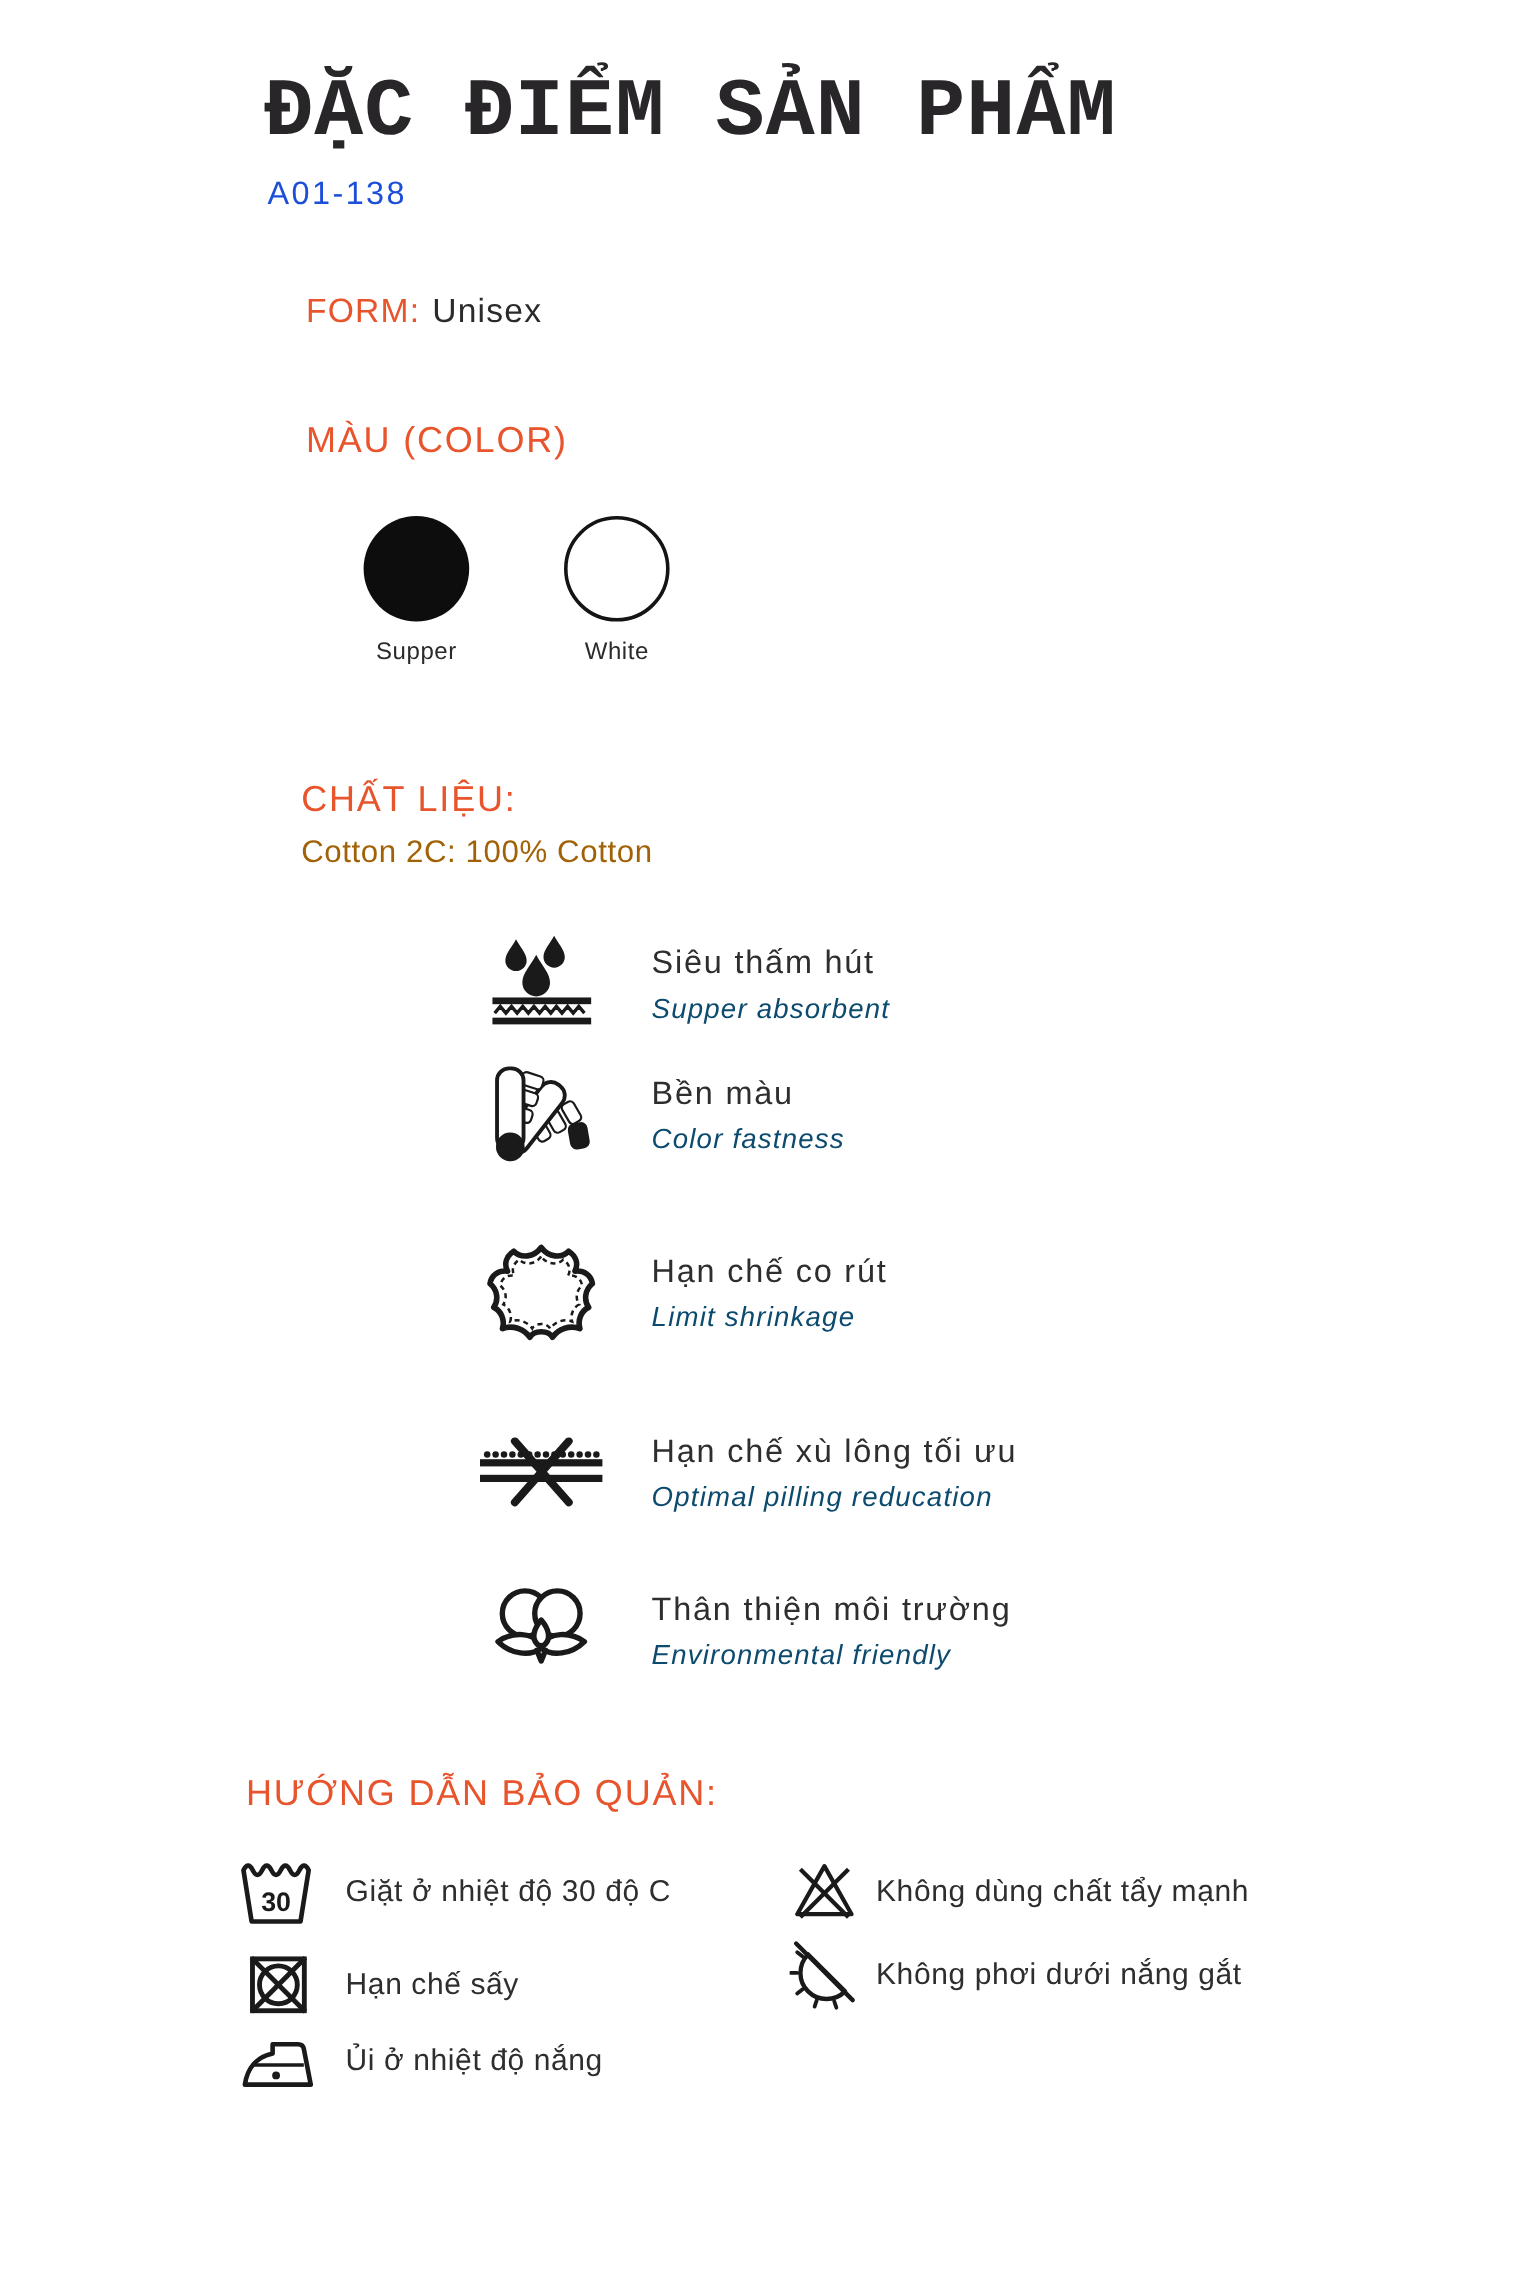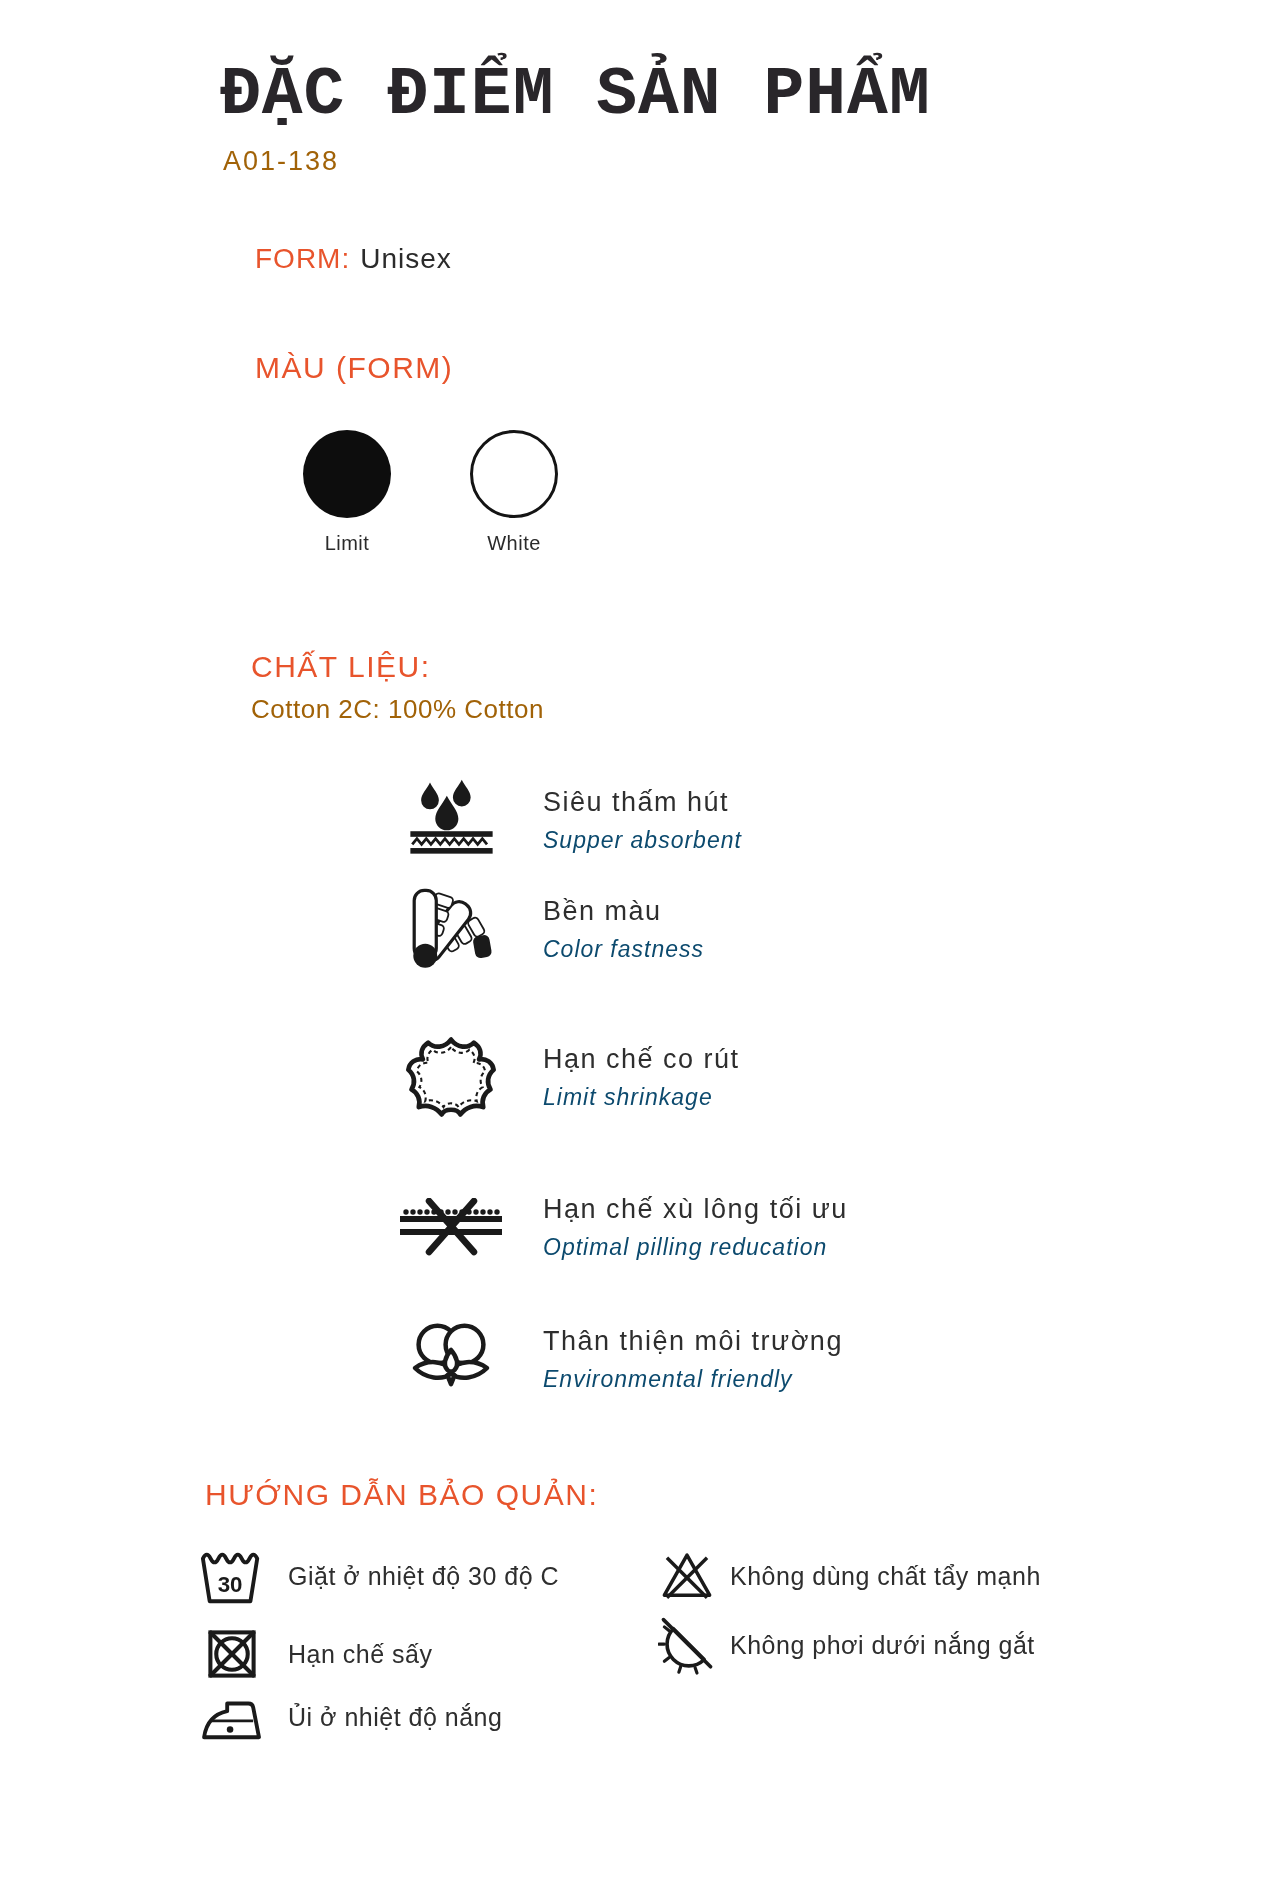--- a/index.html
+++ b/index.html
@@ -3,21 +3,21 @@
 <meta charset="utf-8">
 <style>
   html,body{margin:0;padding:0;background:#fff;}
   #page{
     position:relative;width:1281px;height:1900px;background:#ffffff;
     font-family:"Liberation Sans",sans-serif;color:#2e2e2e;overflow:hidden;
   }
   .abs{position:absolute;}
   
   .title{left:220px;top:56px;font-size:68px;font-weight:bold;color:#29262a;letter-spacing:1px;white-space:nowrap;font-family:Liberation Mono, monospace;}
-  .code{left:223px;top:146px;font-size:27px;font-weight:normal;color:#a16207;letter-spacing:2px;}
+  .code{left:223px;top:146px;font-size:27px;font-weight:normal;color:#1d4ed8;letter-spacing:2px;}
   
   .orange{color:#E8542C;}
   .sec-head{font-size:30px;letter-spacing:1.5px;white-space:nowrap;}
   .form-row{left:255px;top:243px;font-size:28px;letter-spacing:1px;white-space:nowrap;}
   .form-row .val{color:#2b2b2b;margin-left:10px;}
   .mau-head{left:255px;top:351px;}
   
   .swatch{width:92px;text-align:center;}
   .sw-black{left:301px;top:430px;}
   .sw-white{left:468px;top:430px;}
@@ -57,25 +57,25 @@
 
 <div id="page">
 
   <h1 class="abs title" style="margin:0;">ĐẶC ĐIỂM SẢN PHẨM</h1>
   <div class="abs code">A01-138</div>
 
   <div class="abs form-row">
     <span class="orange">FORM:</span><span class="val">Unisex</span>
   </div>
 
-  <div class="abs sec-head orange mau-head">MÀU (FORM)</div>
+  <div class="abs sec-head orange mau-head">MÀU (COLOR)</div>
 
   <div class="abs swatch sw-black">
     <div class="sw-circle" style="background: rgb(13, 13, 13);"></div>
-    <div class="sw-label">Limit</div>
+    <div class="sw-label">Supper</div>
   </div>
   <div class="abs swatch sw-white">
     <div class="sw-circle" style="background: rgb(255, 255, 255); border: 3px solid rgb(20, 20, 20);"></div>
     <div class="sw-label">White</div>
   </div>
 
   <div class="abs sec-head orange chat-head">CHẤT LIỆU:</div>
   <div class="abs material-val">Cotton 2C: 100% Cotton</div>
 
   <div class="abs feat f1">

